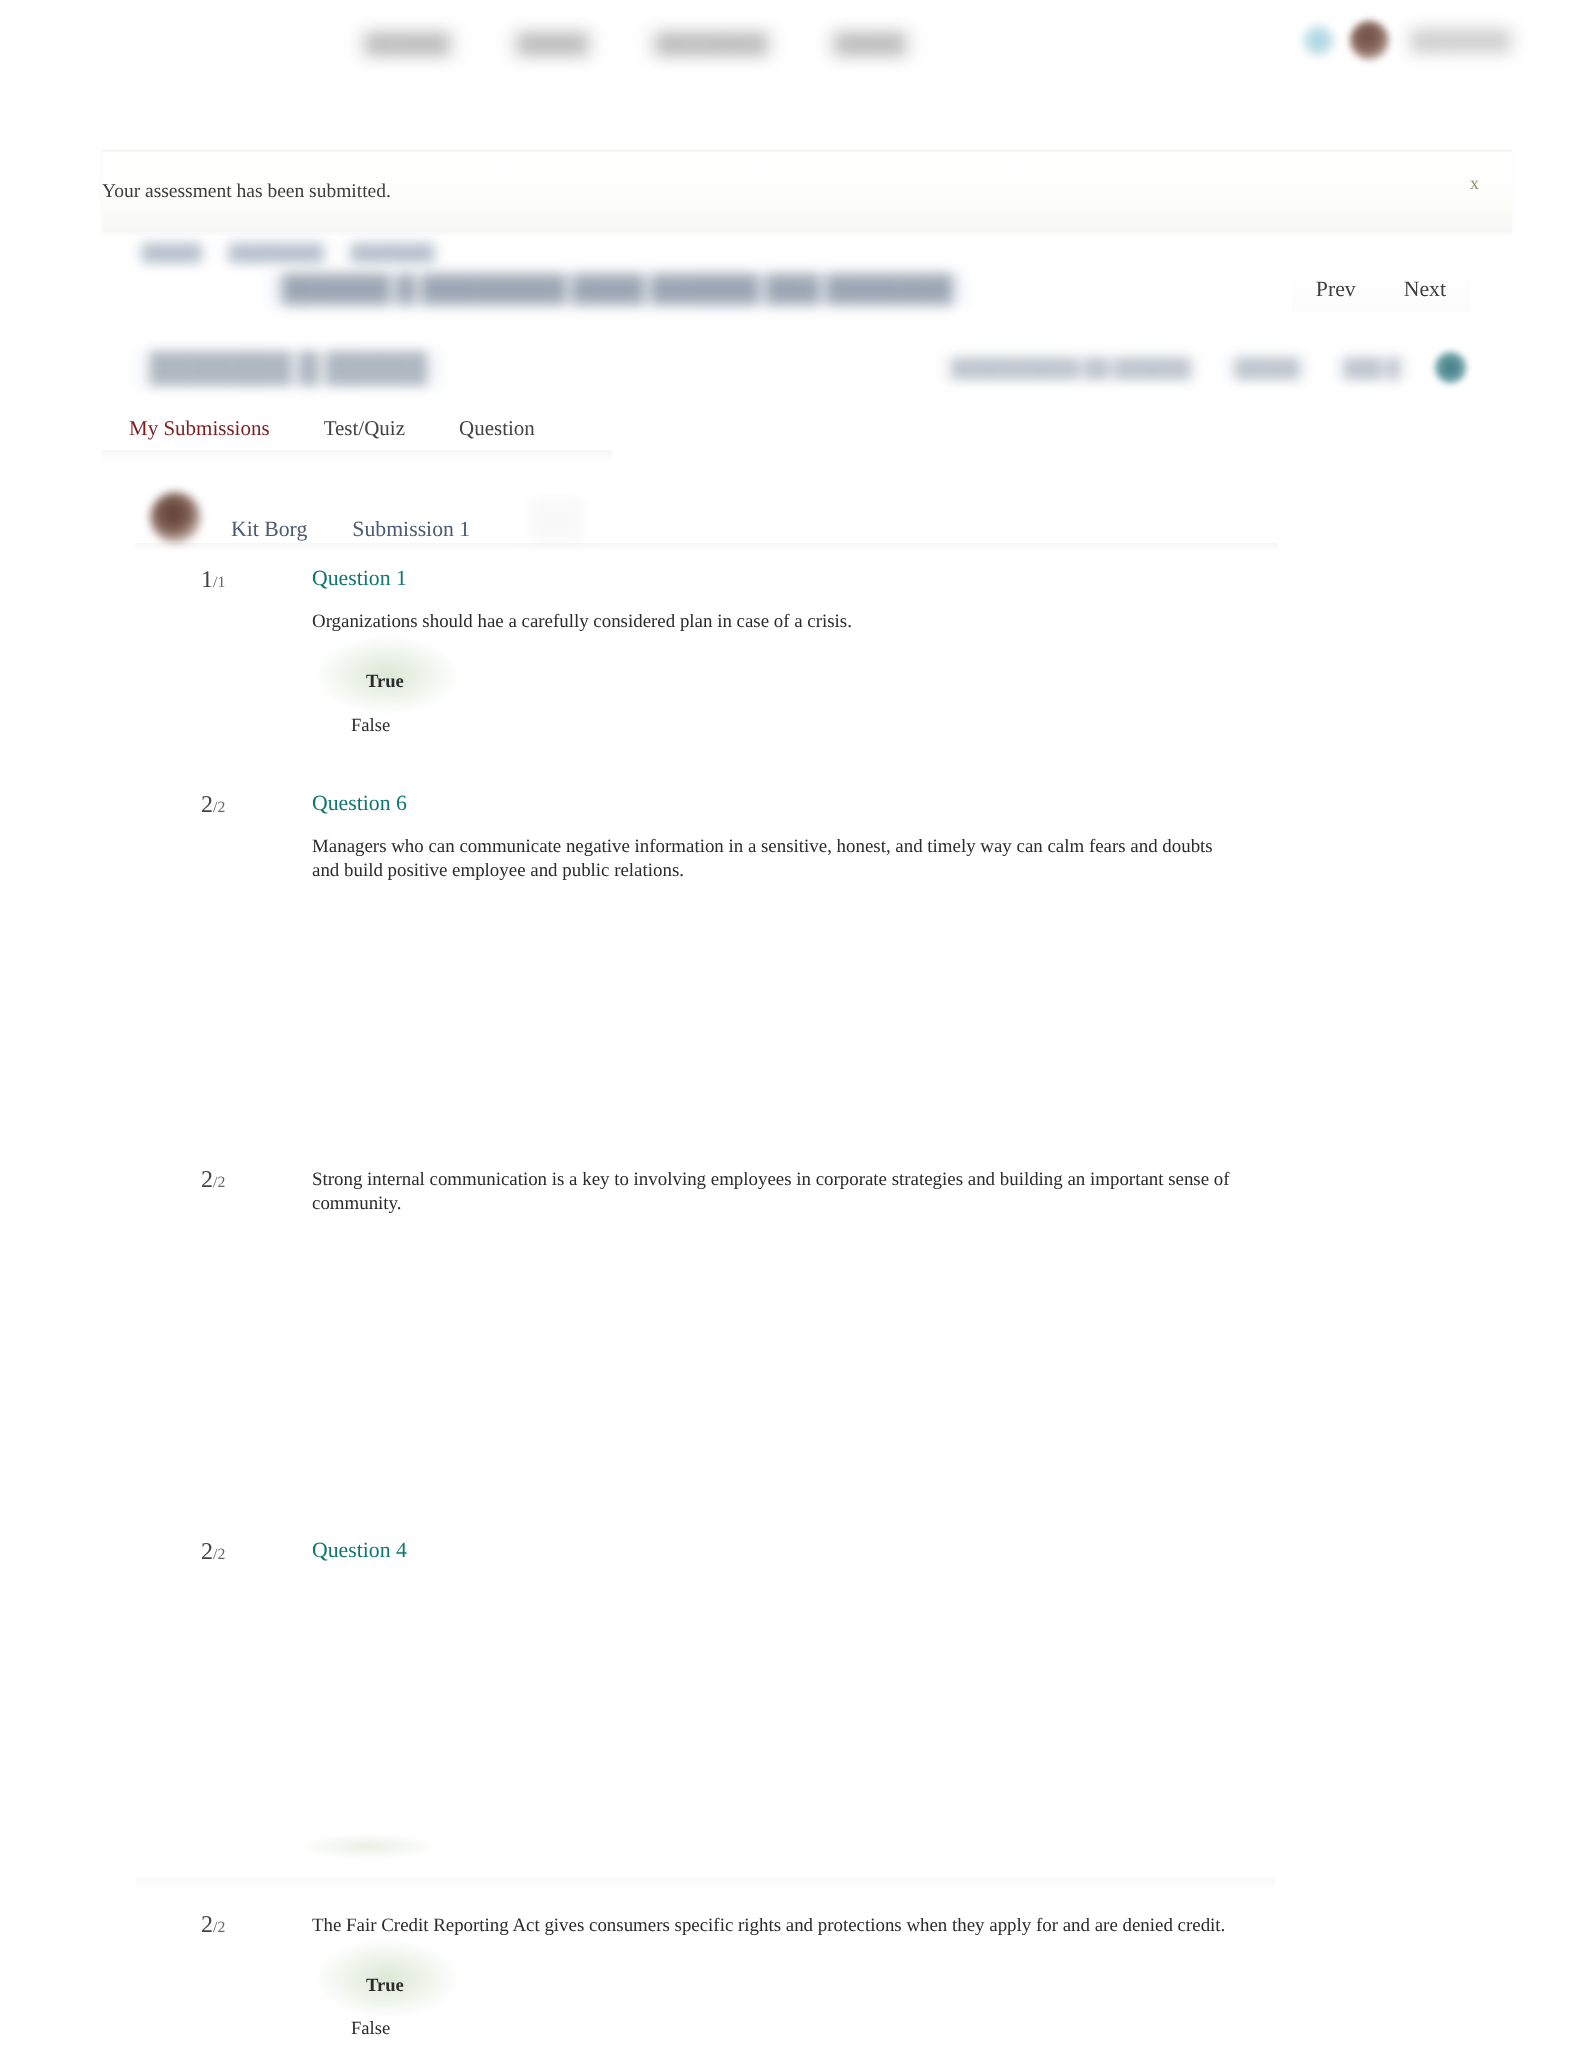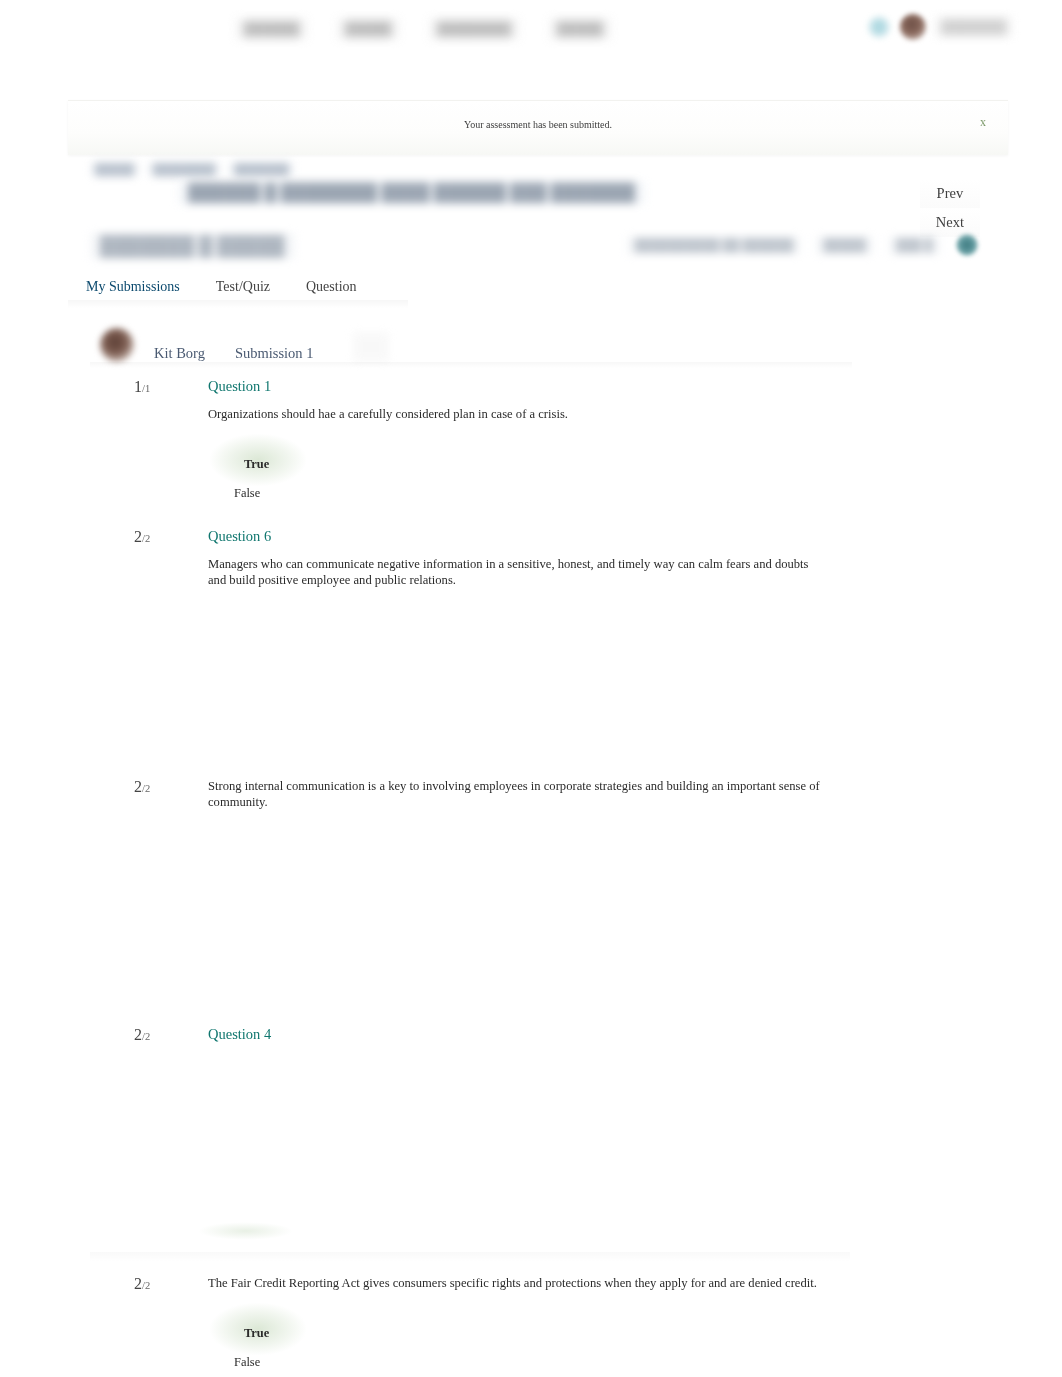--- a/index.html
+++ b/index.html
@@ -52,21 +52,21 @@
 
   
   .banner {
     position:absolute; left:68px; top:100px; width:940px; height:55px;
     background:linear-gradient(to bottom,#ffffff 0%,#fdfdfc 60%,#f7f8f5 100%);
     box-shadow:0 1px 3px rgba(0,0,0,.045);
     border-top:1px solid #f2f2ef;
   }
   .banner-text {
     position:absolute; left:0; right:0; top:18px;
-    text-align:center; font-size:10px; color:#3d3d3d;
+    text-align:left; font-size:13px; color:#3d3d3d;
   }
   .banner-close {
     position:absolute; right:22px; top:14px;
     font-size:12px; color:#7d9a6b; cursor:pointer;
     font-family:"Liberation Serif", serif;
   }
 
   
   .crumb-panel { position:absolute; left:68px; top:155px; width:940px; height:65px; }
   .crumb {
@@ -74,21 +74,21 @@
     display:flex; gap:9px; align-items:center;
     filter:blur(4px); opacity:.55;
   }
   .crumb span { font-size:11px; color:#7d8ea3; background:#eef1f6; border-radius:2px; padding:1px 5px;}
   .crumb-title {
     position:absolute; left:110px; top:26px;
     filter:blur(4.2px); opacity:.6;
     font-size:17px; color:#5a6b80; background:#eef2f7;
     border-radius:3px; padding:2px 10px;
   }
-  .navbtns { position:absolute; right:28px; top:24px; display:flex;flex-direction:column; }
+  .navbtns { position:absolute; right:28px; top:24px; display:flex; }
   .navbtn {
     font-size:14.5px; color:#3f3f3f; padding:6px 16px;
     cursor:pointer; background:transparent; border:none;
     font-family:"Liberation Serif", serif;
   }
   .navbtn.prev { background:linear-gradient(to bottom, #ffffff, #fbfbfb); }
   .navbtn.next { background:linear-gradient(to bottom, #ffffff, #fbfbfb); }
 
   
   .head-row { position:absolute; left:68px; top:228px; width:940px; height:45px; }
@@ -111,21 +111,21 @@
 
   
   .tabs {
     position:absolute; left:68px; top:268px; width:940px; height:38px;
     display:flex; align-items:center;
   }
   .tab {
     font-size:14px; color:#444; padding:8px 18px; cursor:pointer;
     background:transparent; white-space:nowrap;
   }
-  .tab.active { color:#0c4a6e; }
+  .tab.active { color:#7f1d1d; }
   .tab-shadow {
     position:absolute; left:68px; top:300px; width:340px; height:8px;
     background:linear-gradient(to bottom, rgba(0,0,0,.035), rgba(0,0,0,0));
   }
 
   
   .subrow {
     position:absolute; left:90px; top:310px; width:760px; height:52px;
     display:flex; align-items:flex-end;
   }
@@ -151,21 +151,21 @@
     position:absolute; left:90px; width:760px;
   }
   .q-score {
     position:absolute; left:44px; top:0;
     font-size:16px; color:#444; white-space:nowrap;
   }
   .q-score .den { font-size:10.5px; color:#666; }
   .q-body { position:absolute; left:118px; top:0; width:620px; }
   .q-label { font-size:14.5px; color:#0f766e; margin-bottom:11px; }
   .q-text  { font-size:12.6px; color:#2b2b2b; line-height:1.28; }
-  .q-opts  { margin-top:28px; position:relative; }
+  .q-opts  { margin-top:18px; position:relative; }
   .q-opt {
     font-size:12.4px; color:#2b2b2b;
     padding:7px 0 7px 0; margin-left:26px;
     position:relative; display:inline-block; cursor:pointer;
   }
   .q-opt.selected {
     font-weight:bold; margin-left:36px;
   }
   .q-opt.selected::before {
     content:""; position:absolute;

